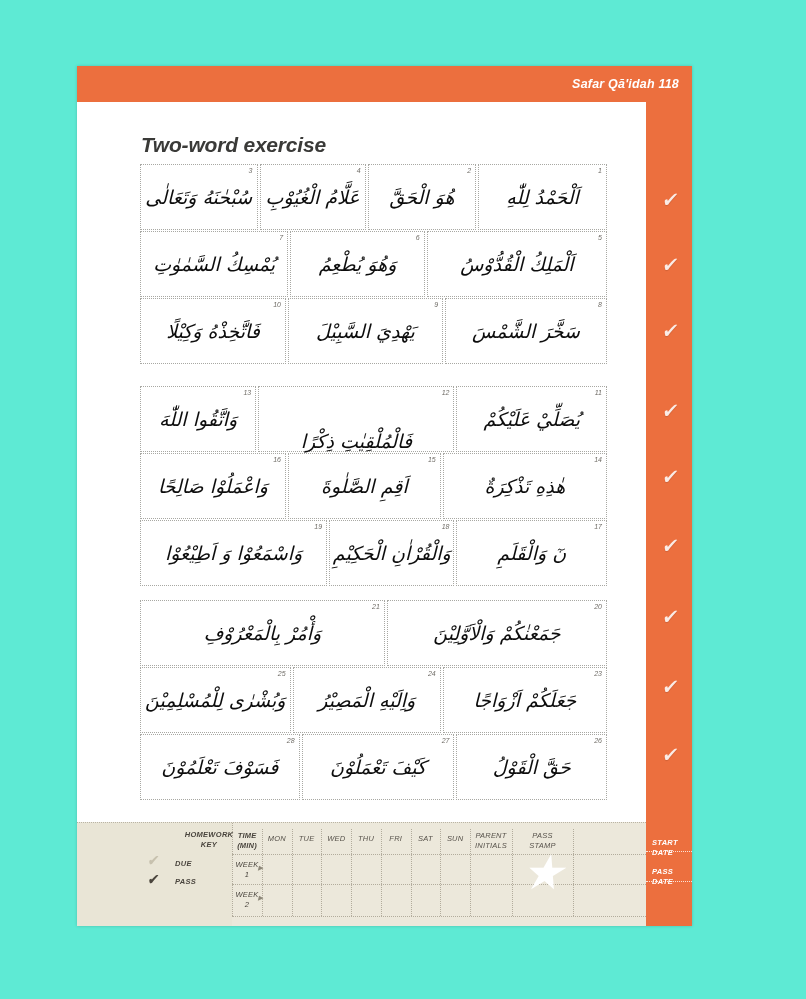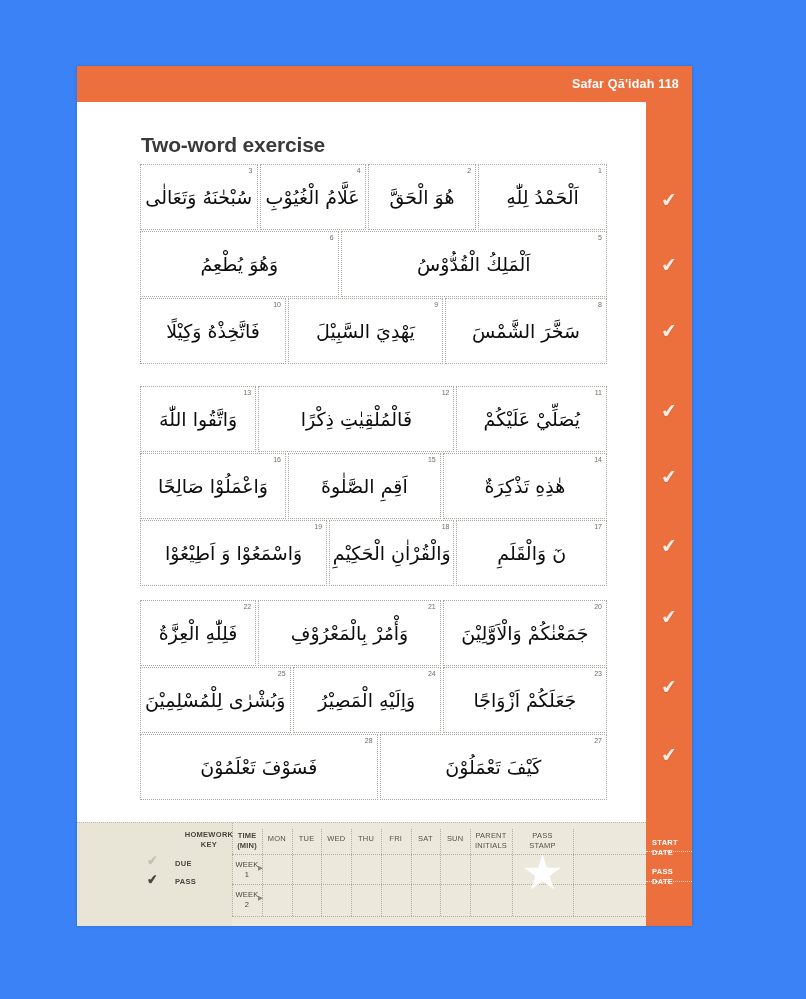--- a/index.html
+++ b/index.html
@@ -1,17 +1,17 @@
 <!DOCTYPE html>
 <html><head>
 <meta charset="utf-8">
 <style>
   html,body{margin:0;padding:0;width:806px;height:999px;background:#ffffff;overflow:hidden;
             font-family:"Liberation Sans",sans-serif;}
-  .canvas{position:relative;width:806px;height:999px;background:#3b82f6;}
+  .canvas{position:relative;width:806px;height:999px;background:#5eead4;font-style:italic;}
   .page{position:absolute;left:77px;top:66px;width:615px;height:860px;background:#ffffff;
         box-shadow:0 0 3px rgba(0,0,0,.18);}
   
   .topbar{position:absolute;top:0;left:0;right:0;height:36px;background:#EC6F3E;
           color:#fff;font-size:12.5px;font-weight:bold;text-align:right;line-height:37px;
           padding-right:13px;box-sizing:border-box;letter-spacing:.2px;}
   
   .sidebar{position:absolute;top:36px;right:0;width:46px;bottom:0;background:#EC6F3E;}
   .check{position:absolute;left:50%;transform:translate(-50%,-50%) rotate(-6deg);
          color:rgba(255,255,255,.88);font-size:19px;line-height:1;cursor:pointer;
@@ -87,20 +87,24 @@
             </div>
             <div class="row">
               <div class="box" style="flex: 39 1 0px;">
                 <span class="num">5</span>
                 <span class="ar">اَلْمَلِكُ الْقُدُّوْسُ</span>
               </div>
               <div class="box" style="flex: 29 1 0px;">
                 <span class="num">6</span>
                 <span class="ar">وَهُوَ يُطْعِمُ</span>
               </div>
+              <div class="box" style="flex: 32 1 0px;">
+                <span class="num">7</span>
+                <span class="ar">يُمْسِكُ السَّمٰوٰتِ</span>
+              </div>
             </div>
             <div class="row">
               <div class="box" style="flex: 35 1 0px;">
                 <span class="num">8</span>
                 <span class="ar">سَخَّرَ الشَّمْسَ</span>
               </div>
               <div class="box" style="flex: 33.5 1 0px;">
                 <span class="num">9</span>
                 <span class="ar">يَهْدِيَ السَّبِيْلَ</span>
               </div>
@@ -109,21 +113,21 @@
                 <span class="ar">فَاتَّخِذْهُ وَكِيْلًا</span>
               </div>
             </div>
           </div>
           <div class="block" style="margin-top: 22px;">
             <div class="row">
               <div class="box" style="flex: 32.5 1 0px;">
                 <span class="num">11</span>
                 <span class="ar">يُصَلِّيْ عَلَيْكُمْ</span>
               </div>
-              <div class="box" style="flex: 42.5 1 0px;">
+              <div class="box" style="flex: 42.5 1 0px; align-items: flex-end;">
                 <span class="num">12</span>
                 <span class="ar">فَالْمُلْقِيٰتِ ذِكْرًا</span>
               </div>
               <div class="box" style="flex: 25 1 0px;">
                 <span class="num">13</span>
                 <span class="ar">وَاتَّقُوا اللّٰهَ</span>
               </div>
             </div>
             <div class="row">
               <div class="box" style="flex: 35.5 1 0px;">
@@ -157,40 +161,40 @@
           <div class="block" style="margin-top: 14px;">
             <div class="row">
               <div class="box" style="flex: 35.5 1 0px;">
                 <span class="num">20</span>
                 <span class="ar">جَمَعْنٰكُمْ وَالْاَوَّلِيْنَ</span>
               </div>
               <div class="box" style="flex: 39.5 1 0px;">
                 <span class="num">21</span>
                 <span class="ar">وَأْمُرْ بِالْمَعْرُوْفِ</span>
               </div>
-              <div class="box" style="flex: 25 1 0px;">
-                <span class="num">22</span>
-                <span class="ar">فَلِلّٰهِ الْعِزَّةُ</span>
-              </div>
             </div>
             <div class="row">
               <div class="box" style="flex: 35.5 1 0px;">
                 <span class="num">23</span>
                 <span class="ar">جَعَلَكُمْ اَزْوَاجًا</span>
               </div>
               <div class="box" style="flex: 32 1 0px;">
                 <span class="num">24</span>
                 <span class="ar">وَاِلَيْهِ الْمَصِيْرُ</span>
               </div>
               <div class="box" style="flex: 32.5 1 0px;">
                 <span class="num">25</span>
                 <span class="ar">وَبُشْرٰى لِلْمُسْلِمِيْنَ</span>
               </div>
             </div>
             <div class="row">
+              <div class="box" style="flex: 32.5 1 0px;">
+                <span class="num">26</span>
+                <span class="ar">حَقَّ الْقَوْلُ</span>
+              </div>
               <div class="box" style="flex: 33 1 0px;">
                 <span class="num">27</span>
                 <span class="ar">كَيْفَ تَعْمَلُوْنَ</span>
               </div>
               <div class="box" style="flex: 34.5 1 0px;">
                 <span class="num">28</span>
                 <span class="ar">فَسَوْفَ تَعْلَمُوْنَ</span>
               </div>
             </div>
           </div>

